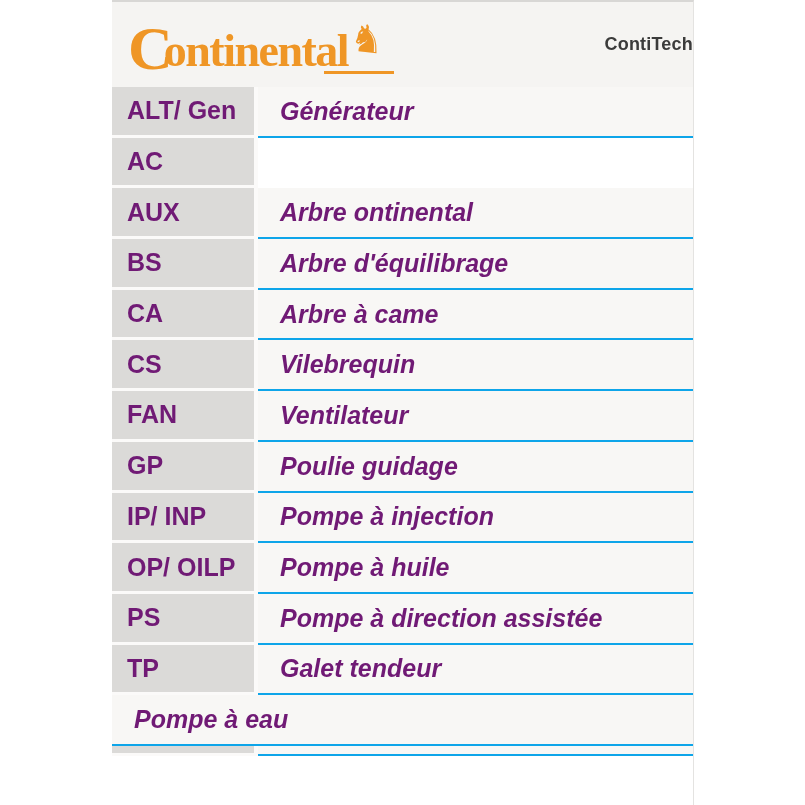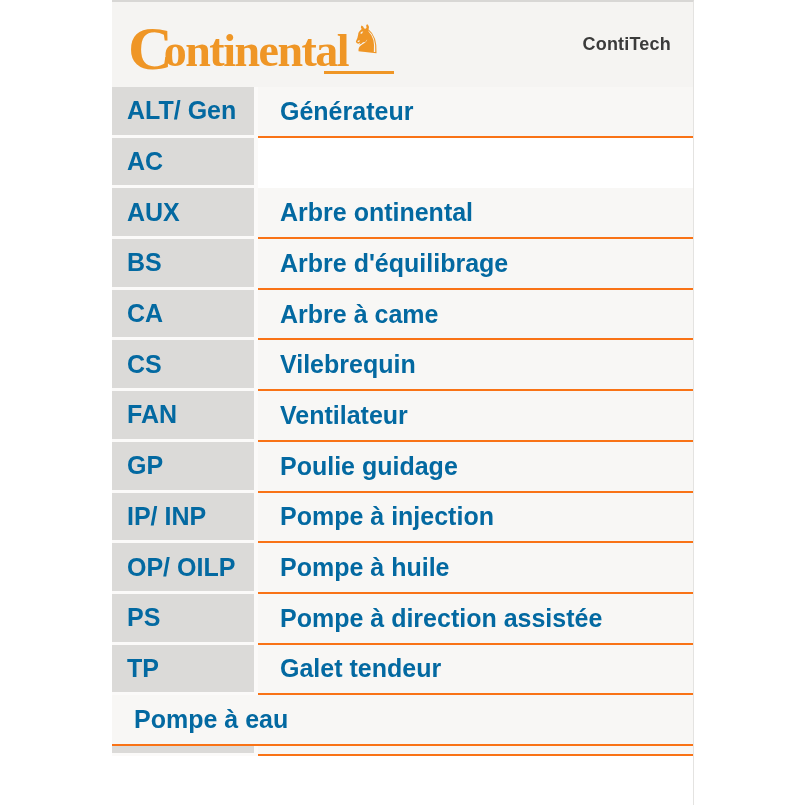--- a/index.html
+++ b/index.html
@@ -58,52 +58,52 @@
     transform: rotate(6deg);
   }
   .logo .ground-line {
     position: absolute;
     right: -10px; bottom: 2px;
     width: 70px; height: 2.5px;
     background: #ef9626;
   }
   .subbrand {
     margin-left: auto;
-    margin-right: 22px;
     font-size: 18px;
     font-weight: bold;
     color: #3b3b3b;
     letter-spacing: 0.2px;
   }
   
   .legend-table { width: 100%; }
   .row {
     display: flex;
     height: 50.7px;
   }
   .cell {
     display: flex;
     align-items: center;
     font-weight: bold;
     font-size: 25px;
-    color: #0369a1;
+    color: #701a75;
   }
   .cell.abbr {
     width: 146px;
     background: #dbdad8;
     border-bottom: 3px solid #fbfaf9;
     border-right: 4px solid #fbfaf9;
     padding-left: 15px;
     flex-shrink: 0;
   }
   .cell.desc {
     flex: 1;
     background: #f8f7f5;
-    border-bottom: 2px solid #f97316;
+    border-bottom: 2px solid #0ea5e9;
     padding-left: 22px;
+    font-style: italic;
   }
   .row.partial { height: 10px; }
 </style>
 </head>
 <body>
 
 <div class="content-column">
 
   <div class="header-band">
     <div class="logo">

